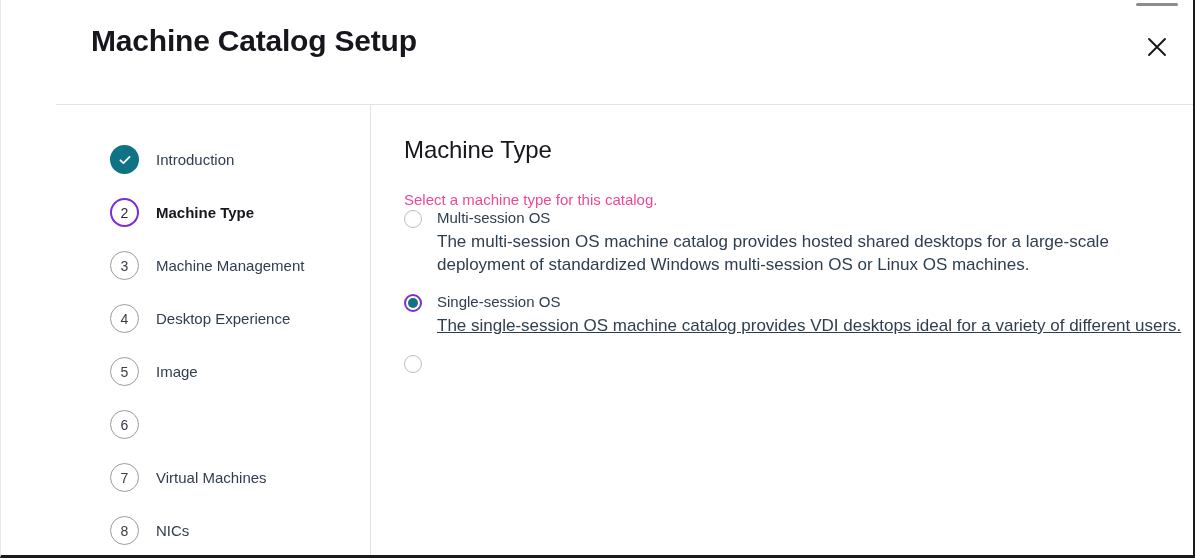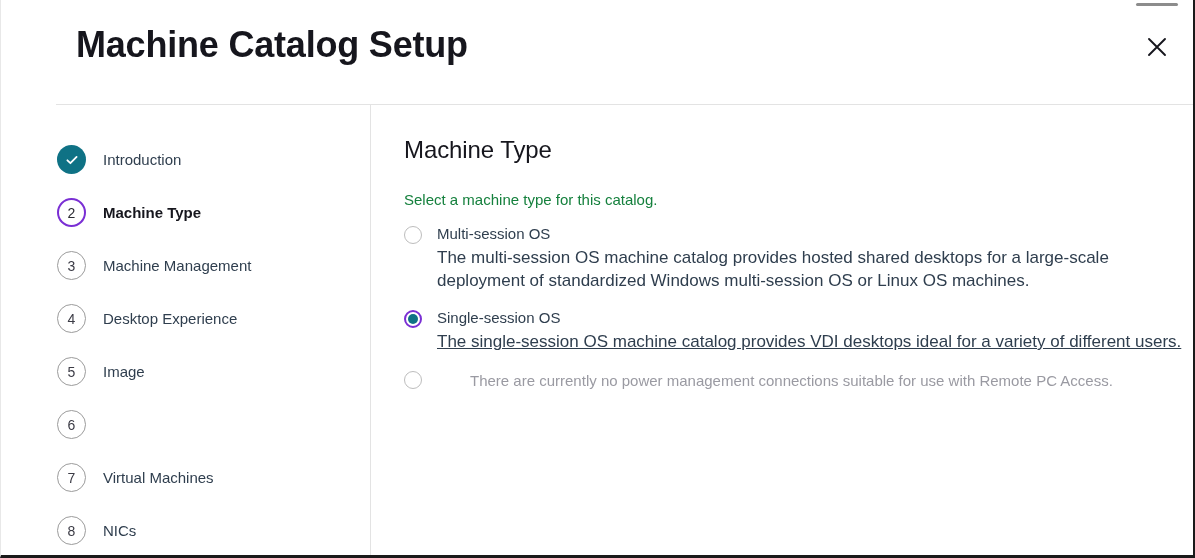--- a/index.html
+++ b/index.html
@@ -41,23 +41,23 @@
   
   .wizard-header {
     position: absolute;
     top: 0;
     left: 0;
     width: 1195px;
     height: 104px;
   }
   .wizard-title {
     position: absolute;
-    left: 75px;
+    left: 90px;
     top: 24px;
-    font-size: 36px;
+    font-size: 30px;
     font-weight: bold;
     letter-spacing: -0.2px;
     color: #16161d;
     white-space: nowrap;
   }
   .close-button {
     position: absolute;
     right: 22px;
     top: 30px;
     width: 34px;
@@ -96,21 +96,21 @@
     width: 370px;
     box-sizing: border-box;
     border-right: 1px solid #e3e3e3;
     padding-top: 28px;
   }
 
   .step-item {
     display: flex;
     align-items: center;
     height: 53px;
-    padding-left: 56px;
+    padding-left: 109px;
     box-sizing: border-box;
     cursor: pointer;
     text-align: center;
   }
   .step-marker {
     flex: 0 0 auto;
     width: 29px;
     height: 29px;
     border-radius: 50%;
     box-sizing: border-box;
@@ -152,25 +152,24 @@
   .content-title {
     font-size: 24px;
     color: #16161d;
     margin: 0;
     font-weight: normal;
     letter-spacing: -0.1px;
   }
   .content-subtitle {
     margin-top: 27px;
     font-size: 15px;
-    color: #15803d;
+    color: #ec4899;
   }
 
   .option-list {
-    margin-top: 16px;
   }
   .option-row {
     position: relative;
     padding-left: 33px;
     margin-bottom: 16px;
   }
   .radio {
     position: absolute;
     left: 0;
     top: 2px;
@@ -298,20 +297,19 @@
         </div>
 
         <div class="option-row">
           <span class="radio selected"></span>
           <div class="option-label">Single-session OS</div>
           <div class="option-desc wide">The single-session OS machine catalog provides VDI desktops ideal for a variety of different users.</div>
         </div>
 
         <div class="option-row">
           <span class="radio"></span>
-          <div class="option-note">There are currently no power management connections suitable for use with Remote PC Access.</div>
         </div>
 
       </div>
     </section>
 
   </div>
 </div>
 
 </body></html>

